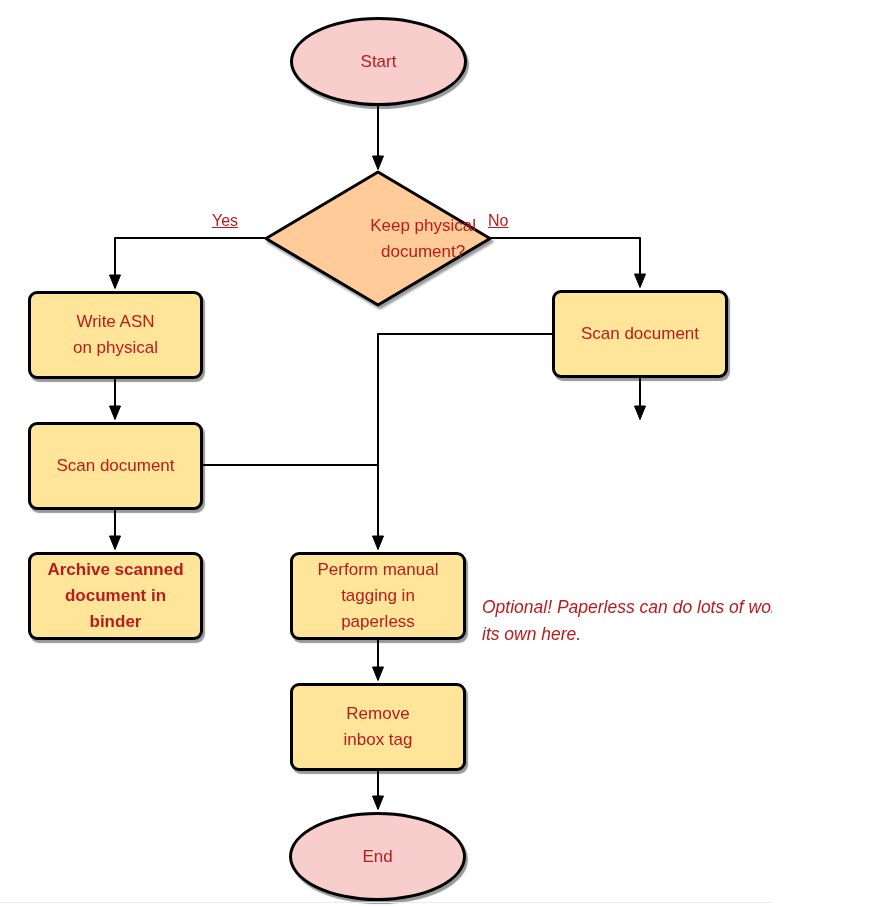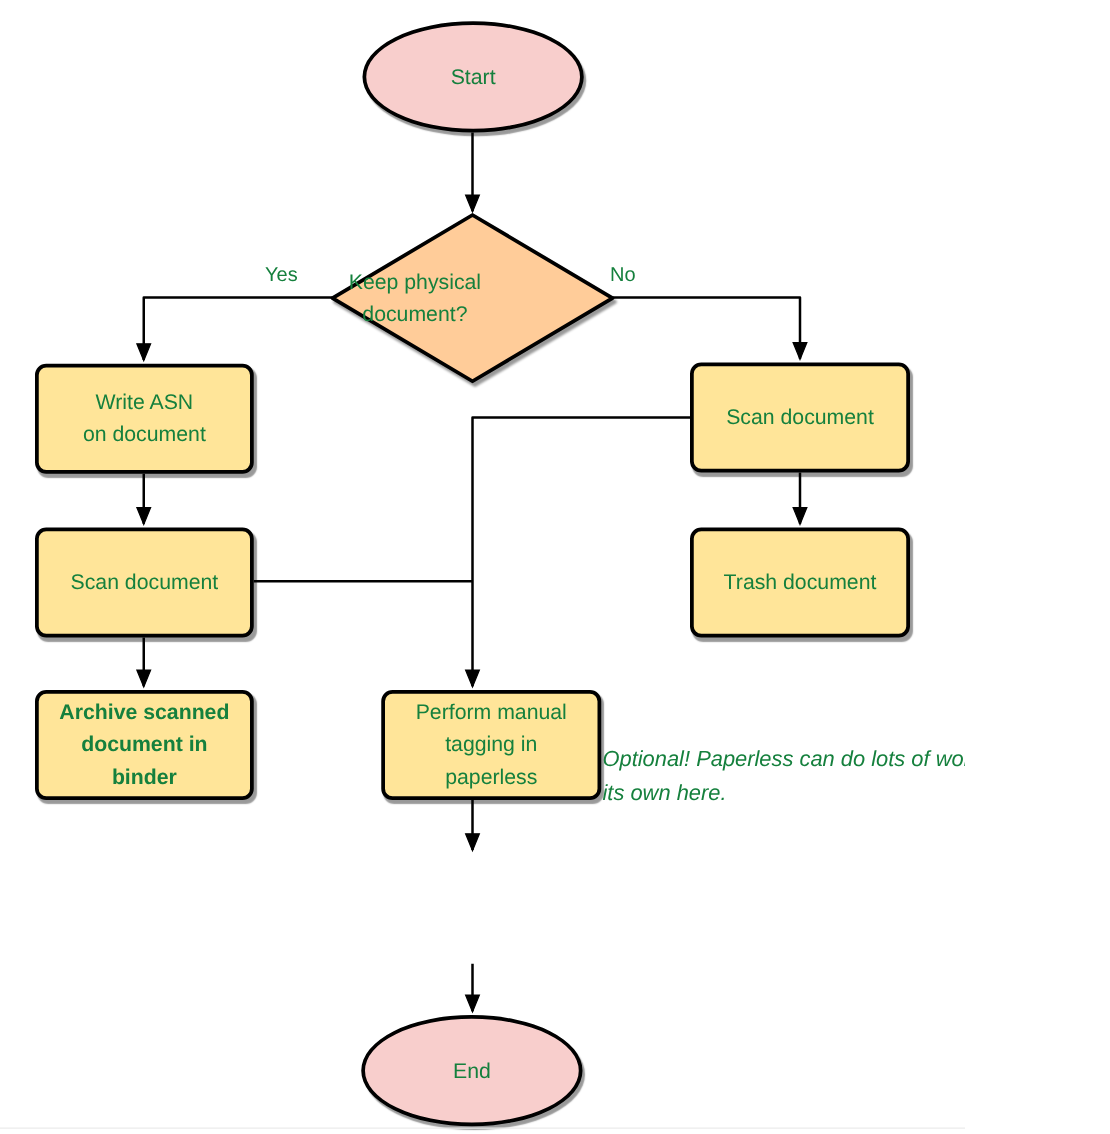--- a/index.html
+++ b/index.html
@@ -6,21 +6,21 @@
     margin: 0;
     padding: 0;
     background: #ffffff;
   }
   .canvas {
     position: relative;
     width: 772px;
     height: 907px;
     background: #ffffff;
     font-family: "Liberation Sans", "DejaVu Sans", sans-serif;
-    color: #15803d;
+    color: #b91c1c;
     overflow: hidden;
   }
   .edges-svg {
     position: absolute;
     left: 0; top: 0;
     width: 888px;
     height: 907px;
   }
   .edge {
     fill: none;
@@ -56,36 +56,37 @@
   }
   .decision-shape {
     fill: #FFCC99;
     stroke: #000000;
     stroke-width: 3;
     stroke-linejoin: round;
     filter: drop-shadow(2px 3px 1px rgba(0,0,0,0.40));
   }
   .decision-label {
     position: absolute;
-    left: 279px;
+    left: 252px;
     top: 172px;
     width: 224px;
     height: 133px;
     display: flex;
     align-items: center;
-    justify-content: flex-start;
+    justify-content: flex-end;
     text-align: center;
     font-size: 17px;
     line-height: 26px;
     white-space: pre-line;
   }
   .edge-label {
     position: absolute;
     font-size: 16px;
     line-height: 20px;
+    text-decoration: underline;
   }
   .note {
     position: absolute;
     left: 482px;
     top: 594px;
     width: 410px;
     font-size: 17.5px;
     line-height: 27px;
     font-style: italic;
     white-space: pre-line;
@@ -132,42 +133,43 @@
   <div class="decision-label">
     <span>Keep physical
 document?</span>
   </div>
 
   <div class="edge-label" style="left:212px; top:211px;">Yes</div>
   <div class="edge-label" style="left:488px; top:211px;">No</div>
 
   <div class="node process" style="left:28px; top:291px;">
     <span>Write ASN
-on document</span>
+on physical</span>
   </div>
   <div class="node process" style="left:28px; top:422px;">
     <span>Scan document</span>
   </div>
   <div class="node process" style="left:28px; top:552px;font-weight:bold;">
     <span>Archive scanned
 document in
 binder</span>
   </div>
 
   <div class="node process" style="left:552px; top:290px; width:176px;">
     <span>Scan document</span>
   </div>
-  <div class="node process" style="left:552px; top:422px; width:176px;">
-    <span>Trash document</span>
-  </div>
 
-  <div class="node process" style="left:290px; top:552px; width:176px;margin-left:15px;">
+  <div class="node process" style="left:290px; top:552px; width:176px;">
     <span>Perform manual
 tagging in
 paperless</span>
+  </div>
+  <div class="node process" style="left:290px; top:683px; width:176px;">
+    <span>Remove
+inbox tag</span>
   </div>
 
   <div class="node terminal" style="left:289px; top:812px;text-align:center;">
     <span>End</span>
   </div>
 
   <div class="note">Optional! Paperless can do lots of work on
 its own here.</div>
 
   <div class="page-divider"></div>

